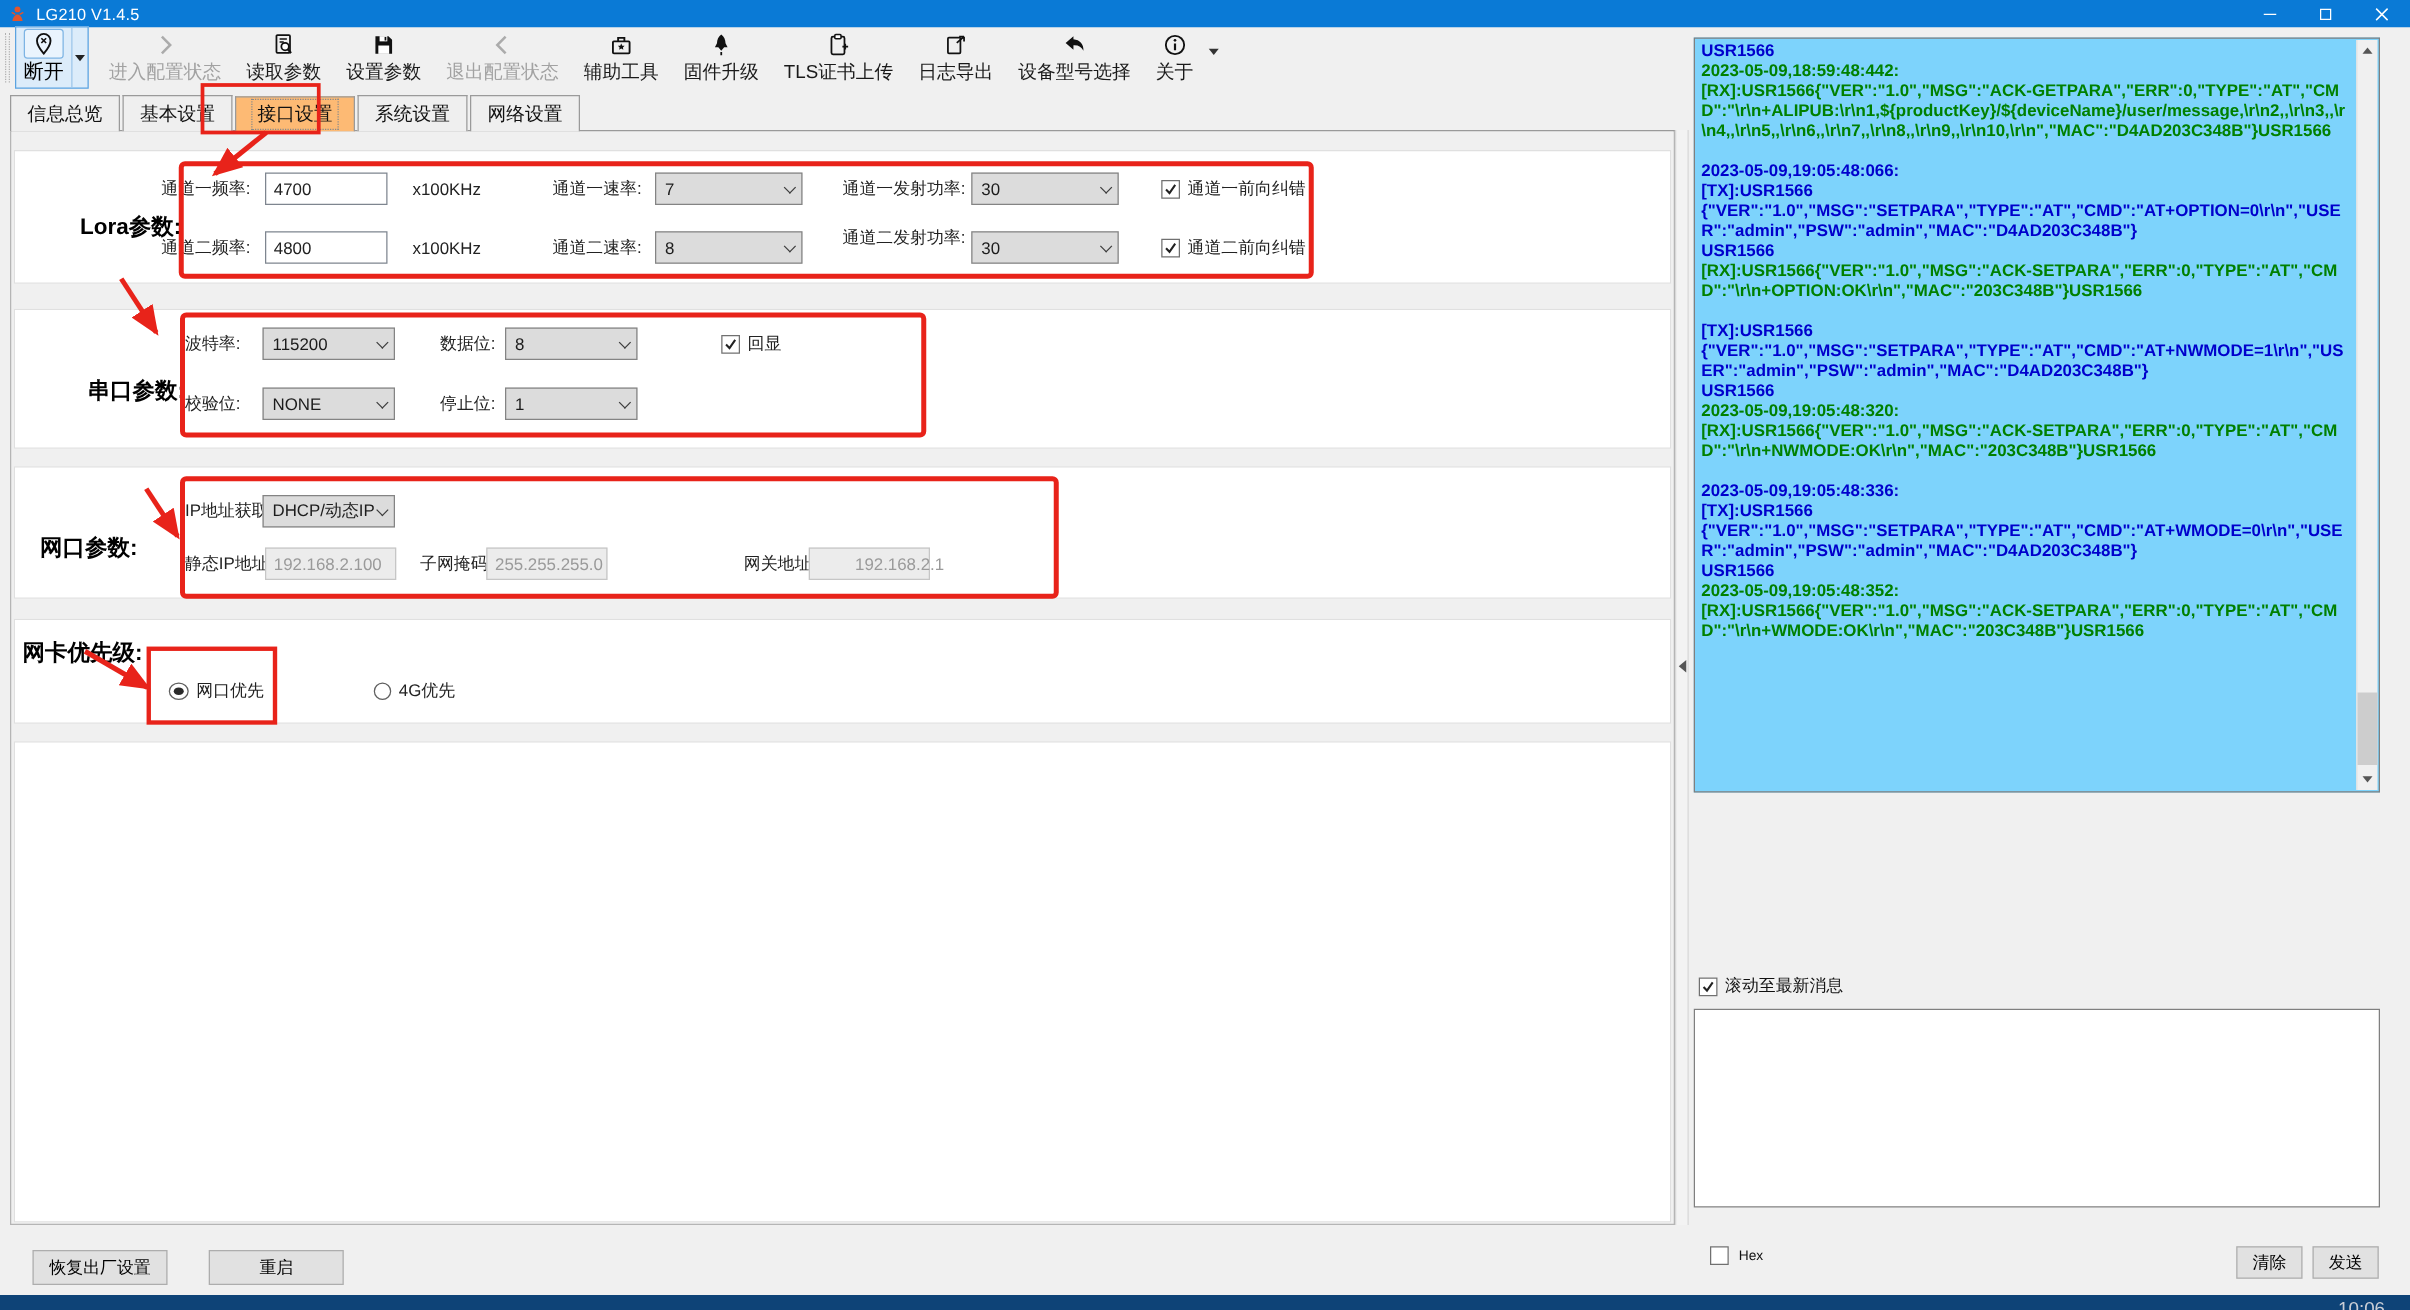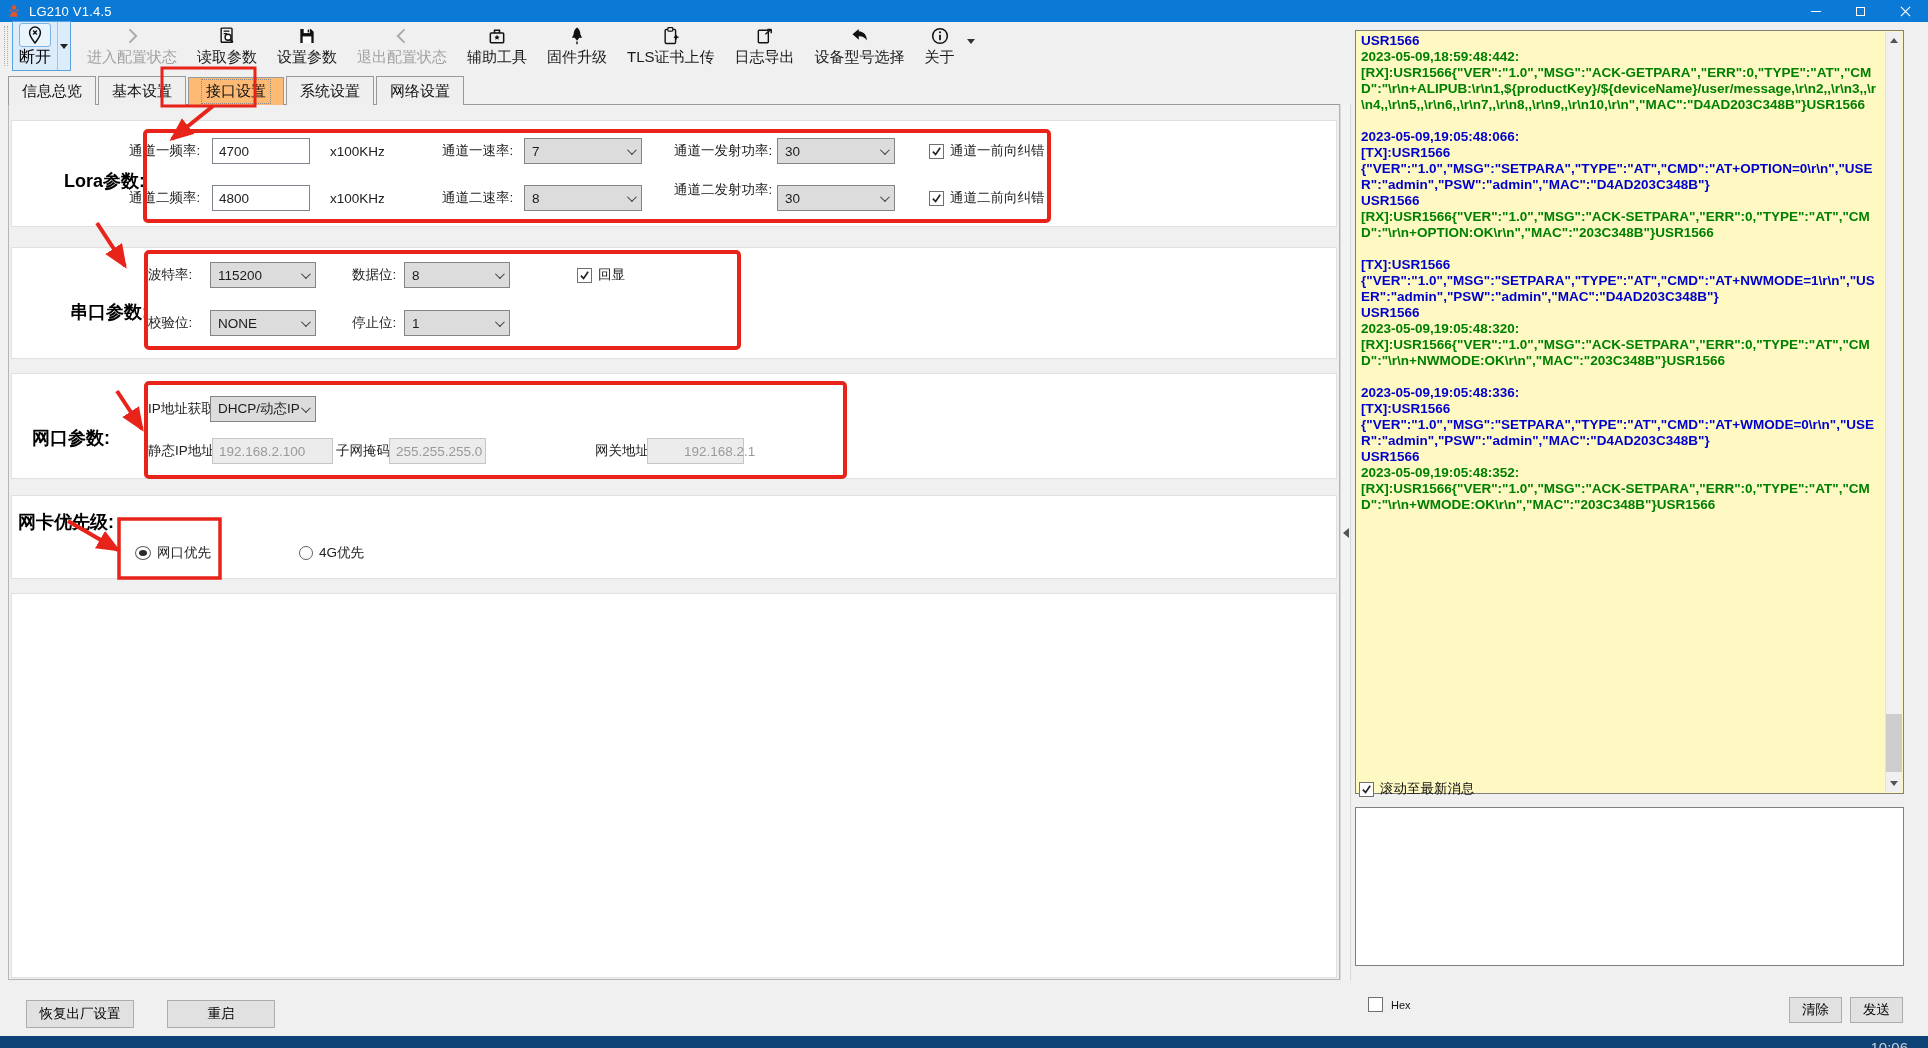--- a/index.html
+++ b/index.html
@@ -52,21 +52,21 @@
   .radio{width:14px;height:14px;border:1px solid #5f5f5f;border-radius:50%;background:#fff;position:relative;flex:none;}
   .radio.sel::after{content:"";position:absolute;inset:3px;background:#2a2a2a;border-radius:50%;}
 
   .btn{position:absolute;background:#e1e1e1;border:1px solid #adadad;font-size:13.5px;color:#000000;display:flex;align-items:center;justify-content:center;cursor:default;}
 
   
   .splitter{position:absolute;left:1340px;top:104px;width:11px;height:876px;background:#f3f3f3;border-left:1px solid #d8d8d8;border-right:1px solid #d8d8d8;}
   .splitter .tri-left{position:absolute;left:2px;top:424px;width:0;height:0;border-top:5px solid transparent;border-bottom:5px solid transparent;border-right:6px solid #555;}
 
   
-  .log{position:absolute;left:1355px;top:30px;width:549px;height:764px;background:#fef9c3;border:1px solid #7f7f7f;
+  .log{position:absolute;left:1355px;top:30px;width:549px;height:604px;background:#7dd3fc;border:1px solid #7f7f7f;
        font-family:"DejaVu Sans",sans-serif;font-weight:bold;font-size:13.5px;line-height:16px;
        padding:2px 24px 2px 5px;overflow:hidden;word-break:break-all;}
   .log-line{min-height:16px;white-space:pre-wrap;}
   .c-b{color:#0000cc;}
   .c-g{color:#008000;}
   .vscroll{position:absolute;top:1px;right:1px;bottom:1px;width:17px;background:#f0f0f0;border-left:1px solid #e2e2e2;}
   .vs-up,.vs-dn{position:absolute;left:0;width:16px;height:17px;display:flex;align-items:center;justify-content:center;}
   .vs-up{top:0;} .vs-dn{bottom:0;}
   .tri-up{width:0;height:0;border-left:4px solid transparent;border-right:4px solid transparent;border-bottom:5px solid #555;}
   .tri-dn{width:0;height:0;border-left:4px solid transparent;border-right:4px solid transparent;border-top:5px solid #555;}
@@ -318,21 +318,21 @@
     </div>
 
     <div class="panel" style="top:268px;height:106px;">
       <div class="sec-title" style="left:20px;top:52px;">网口参数:</div>
       <div class="fld" style="left:136px;top:22px;">IP地址获取:</div>
       <div class="sel" style="left:198px;top:22px;width:106px;">
           <span>DHCP/动态IP</span>
           <span class="cv"></span>
         </div>
       <div class="fld" style="left:136px;top:64px;">静态IP地址:</div>
-      <div class="tin disabled" style="left:200px;top:64px;width:121px;">192.168.2.100</div>
+      <div class="tin disabled" style="left:200px;top:64px;width:105px;">192.168.2.100</div>
       <div class="fld" style="left:324px;top:64px;">子网掩码:</div>
       <div class="tin disabled" style="left:377px;top:64px;width:97px;">255.255.255.0</div>
       <div class="fld" style="left:583px;top:64px;">网关地址:</div>
       <div class="tin disabled" style="left:635px;top:64px;width:97px;padding-left:36px;">192.168.2.1</div>
     </div>
 
     <div class="panel" style="top:390px;height:84px;">
       <div class="sec-title" style="left:6px;top:14px;">网卡优先级:</div>
       <div class="chk-row" style="left:123px;top:44px;">
         <span class="radio sel"></span>

